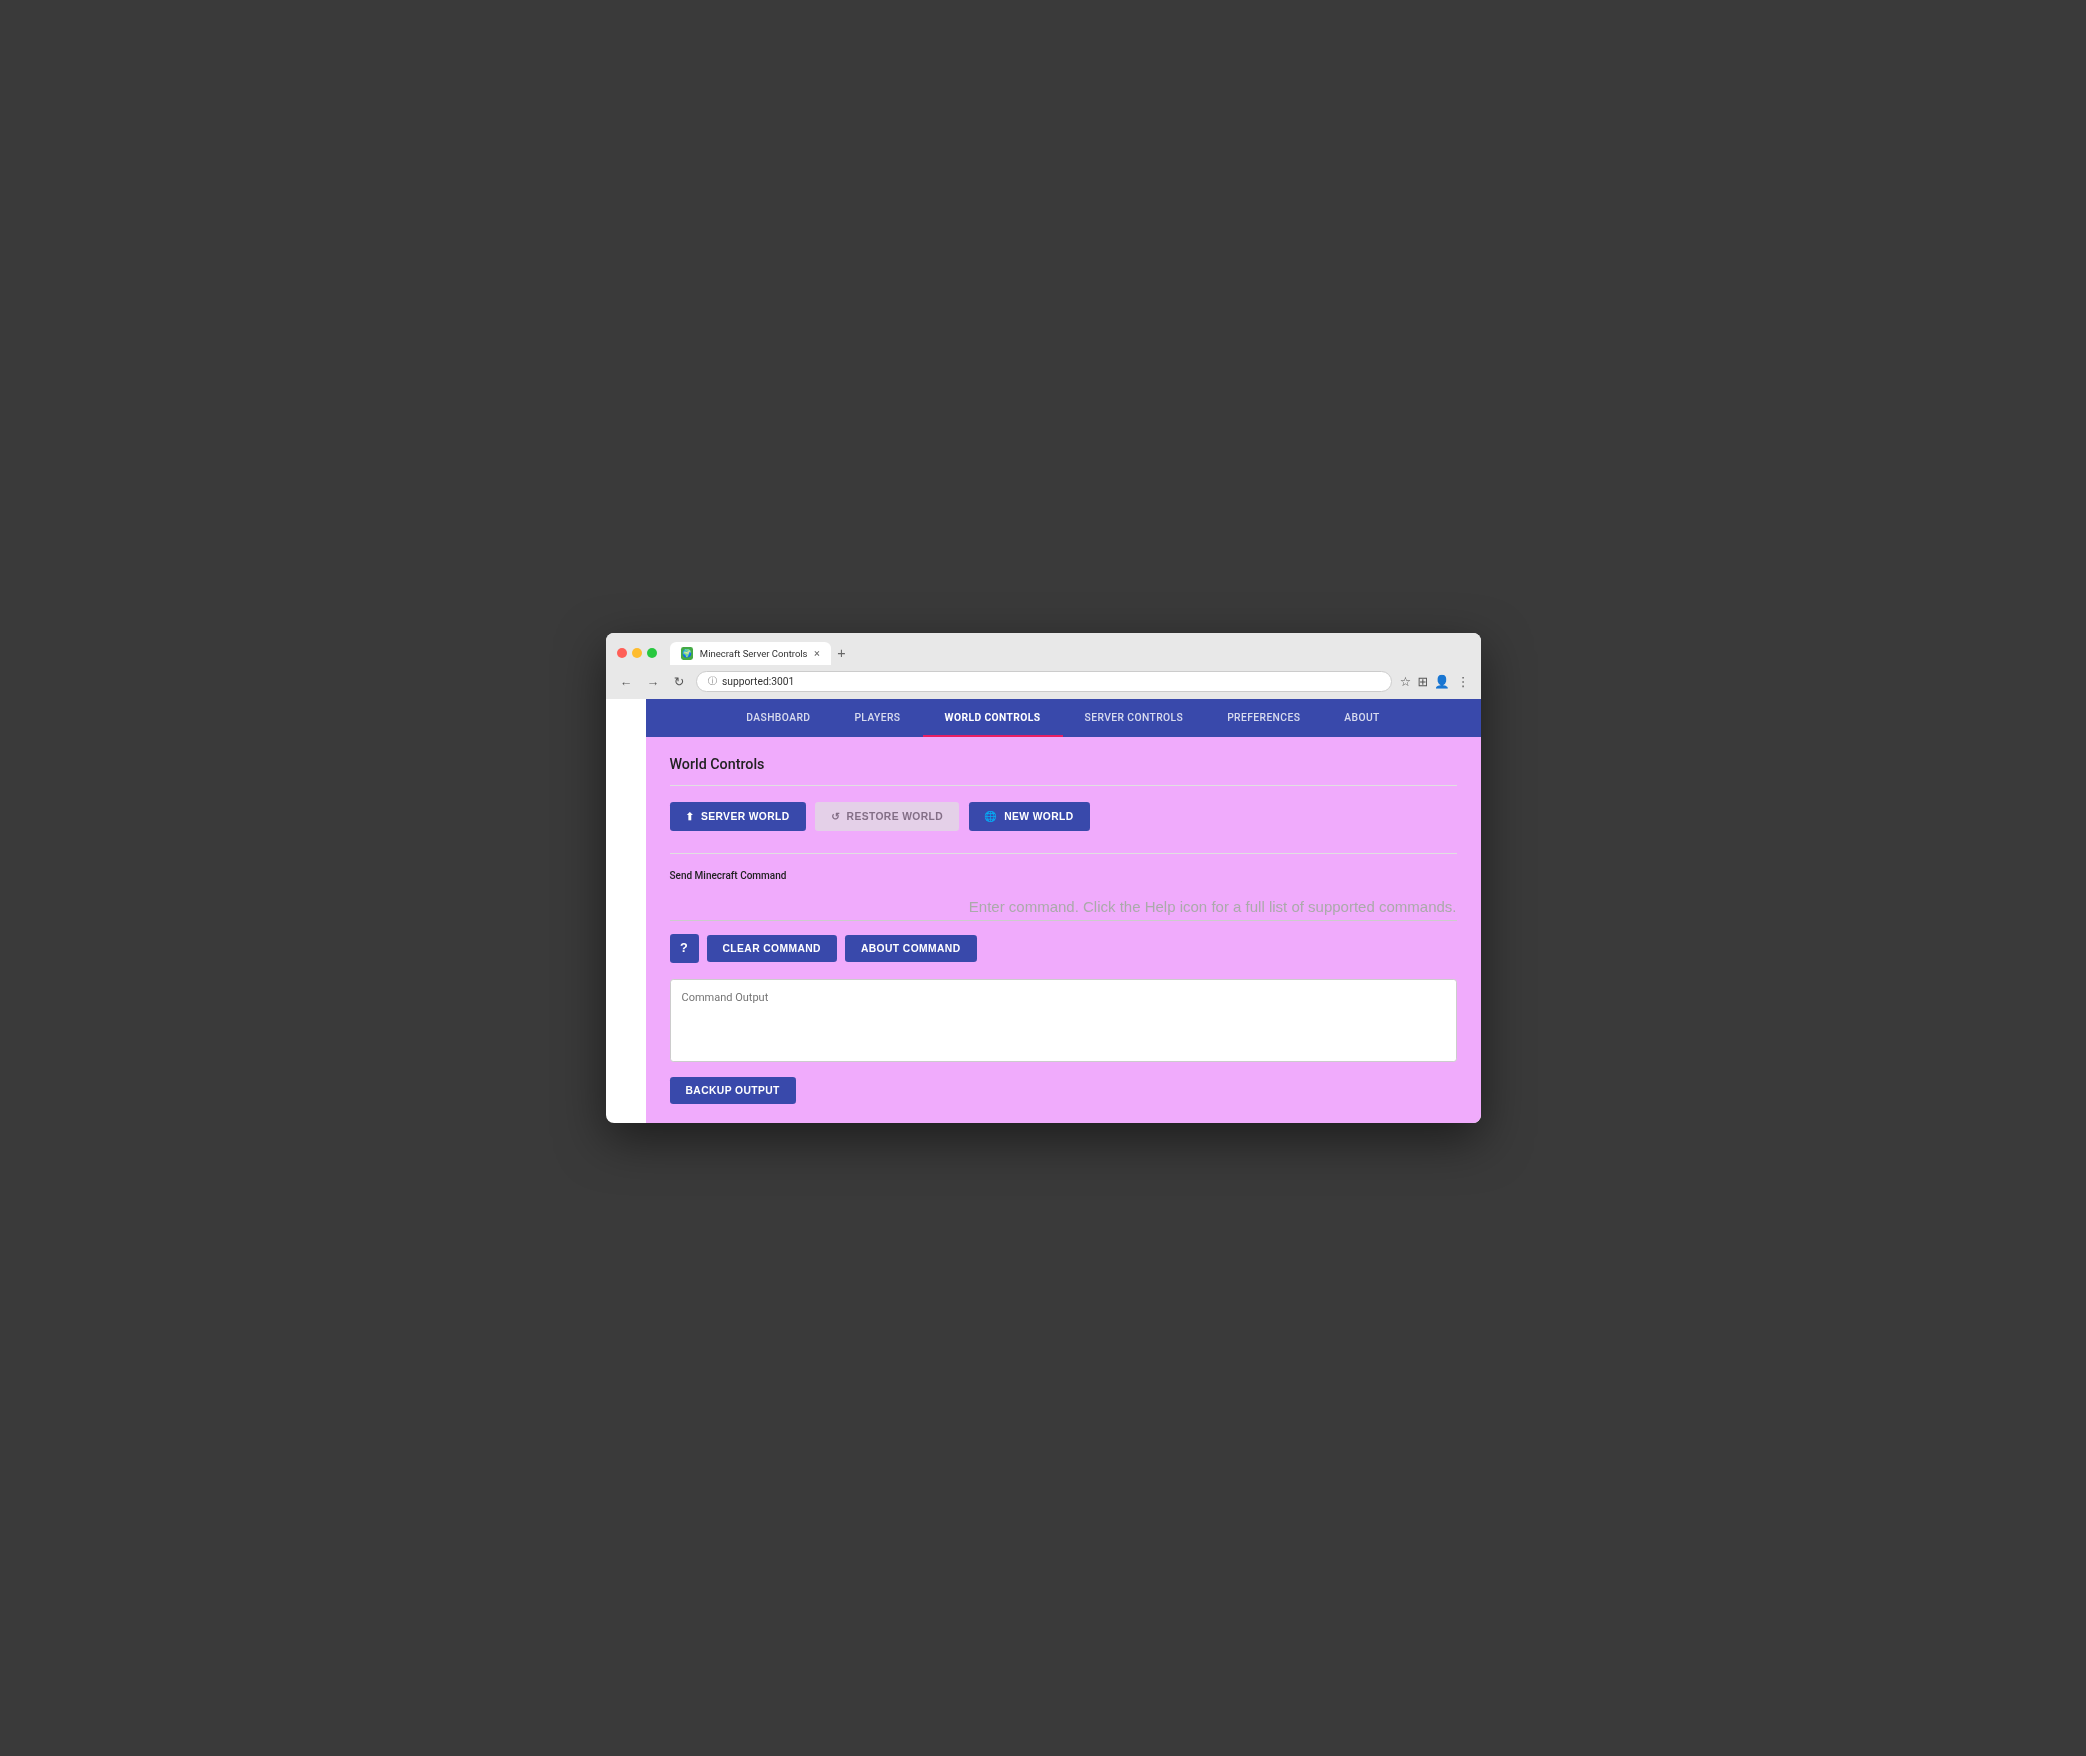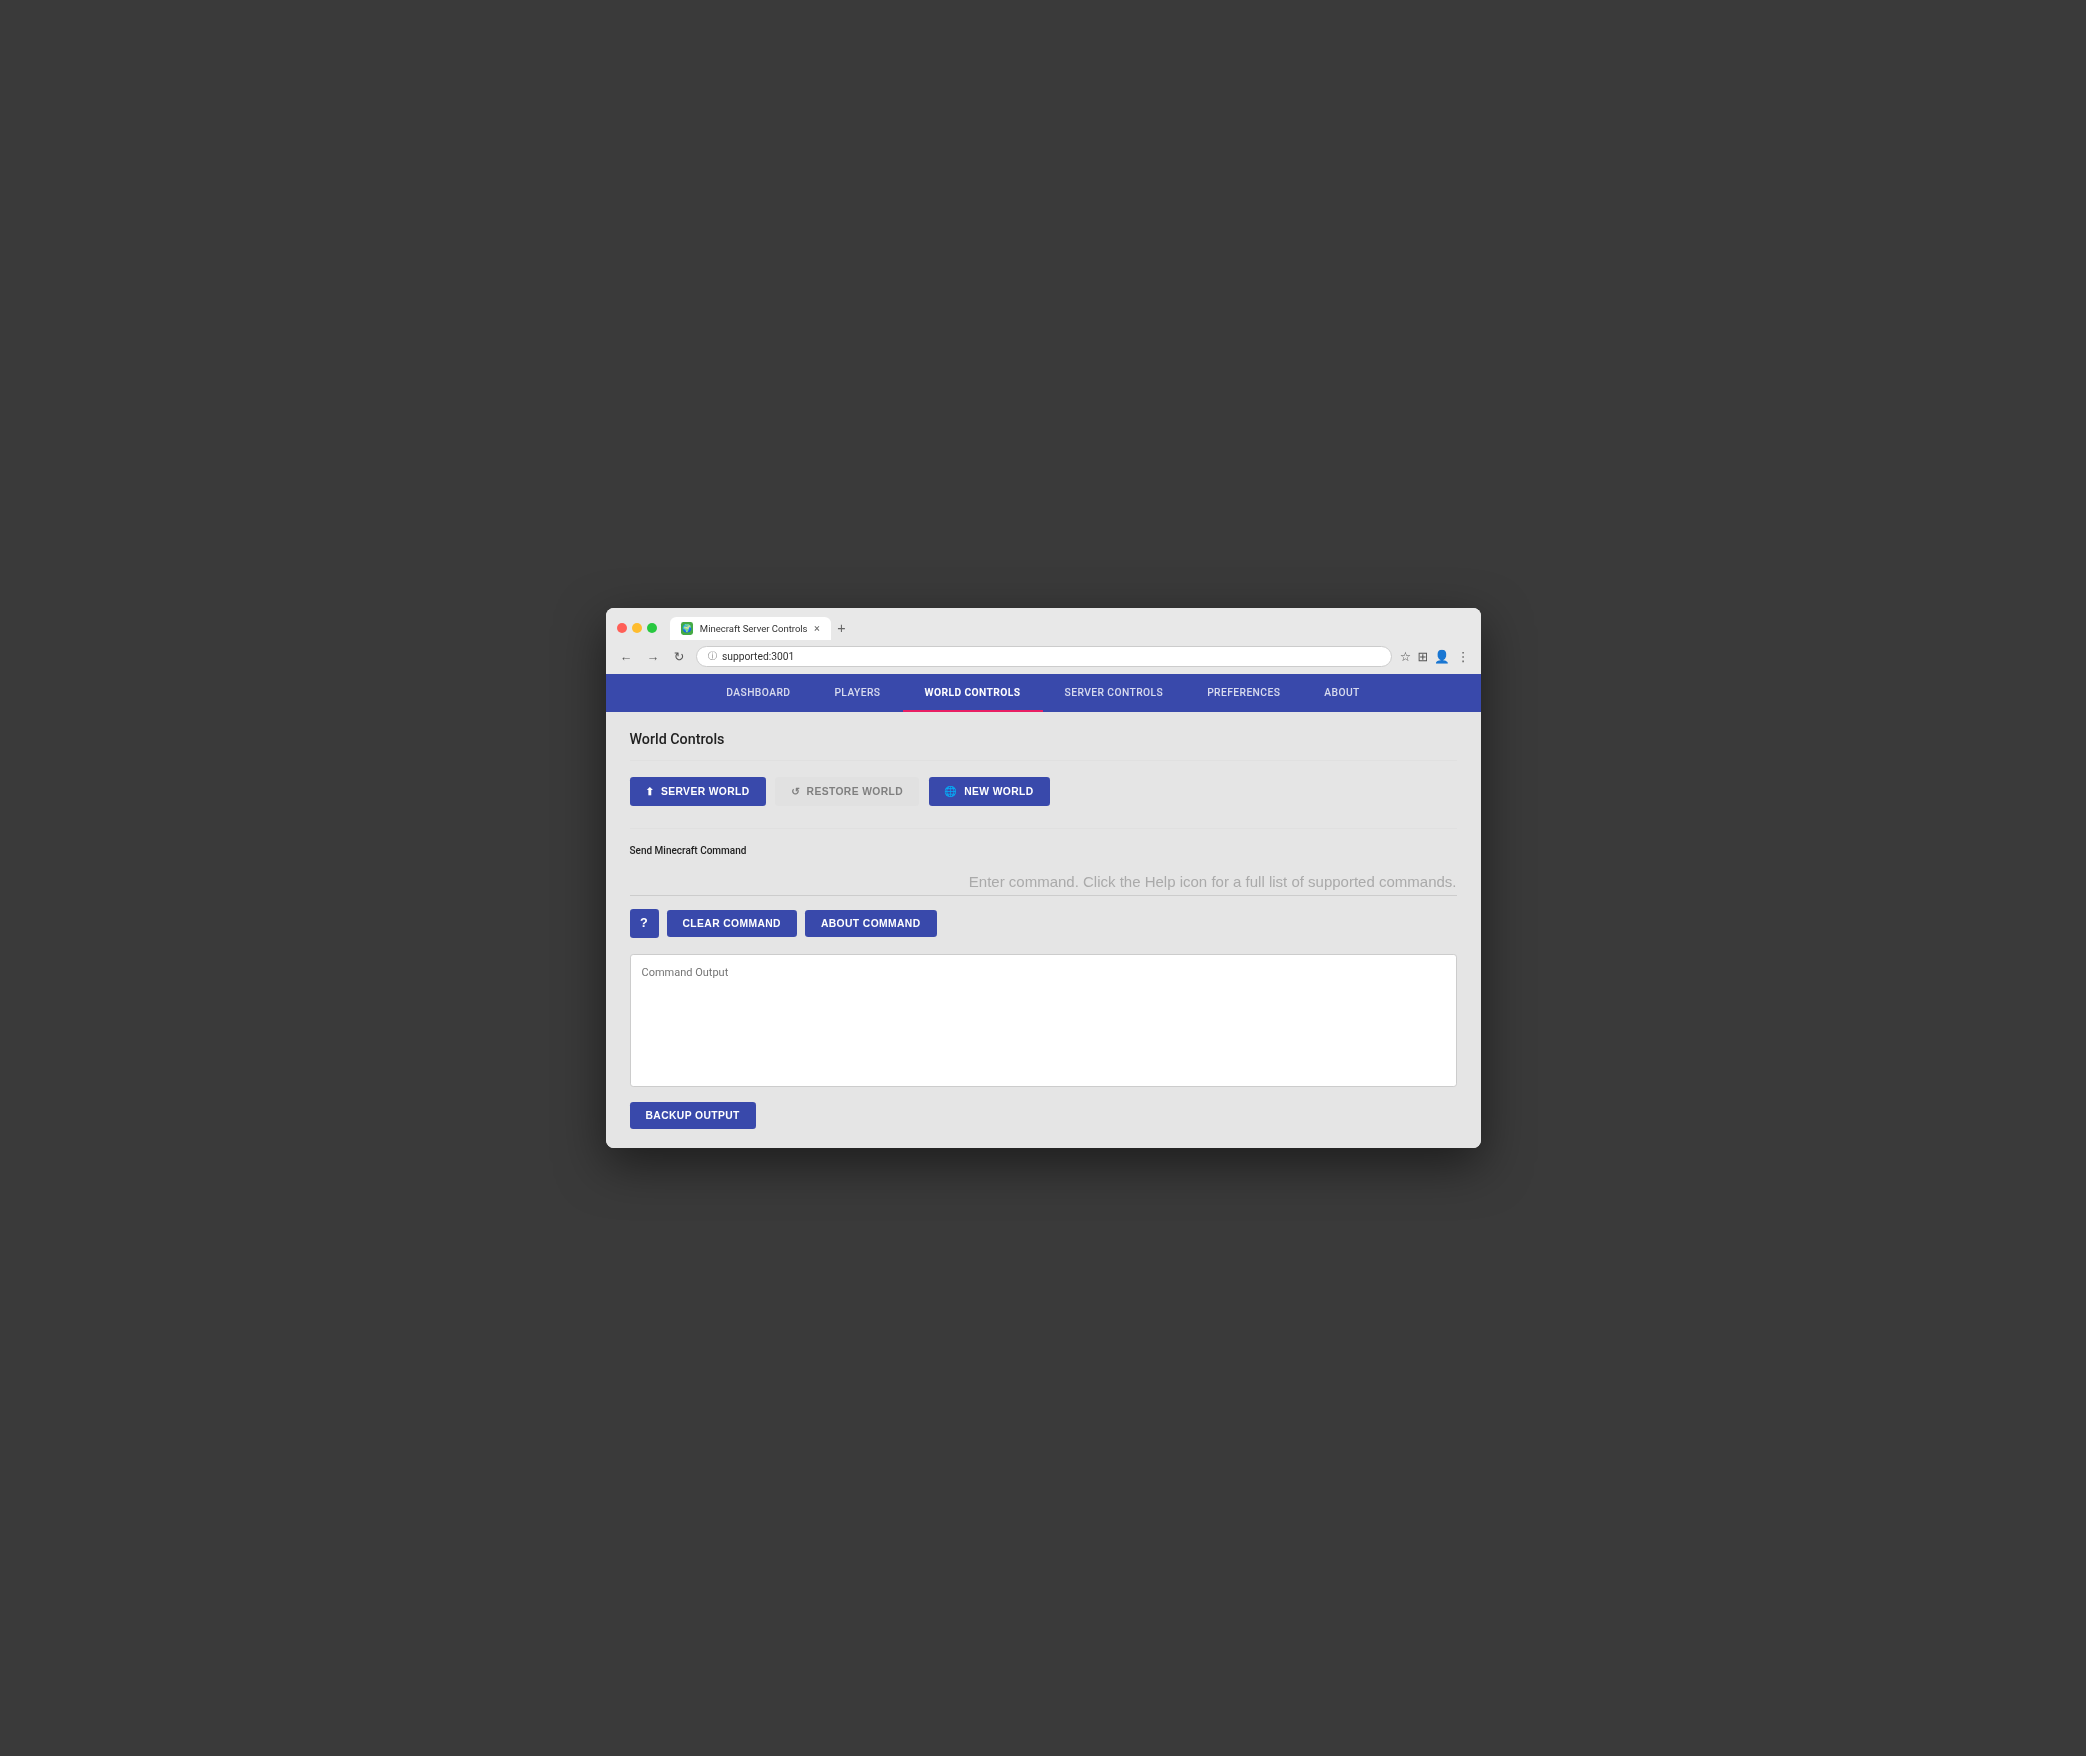--- a/index.html
+++ b/index.html
@@ -122,21 +122,21 @@
       align-items: center;
     }
     .toolbar-icon-btn {
       background: none;
       border: none;
       font-size: 12.7px;
       color: #555;
       cursor: pointer;
     }
     
-    .app-content { background: #e5e5e5; }
+    .app-content { background: #f0abfc; margin-left: 40px; }
     
     .nav-bar {
       background: #3949ab;
       display: flex;
       align-items: center;
       justify-content: center;
     }
     .nav-item {
       color: rgba(255,255,255,0.8);
       padding: 12.7px 22px;
@@ -243,21 +243,21 @@
       font-weight: 700;
       display: flex;
       align-items: center;
       justify-content: center;
     }
     .output-area {
       width: 100%;
       border: 0.8px solid #ccc;
       border-radius: 3.2px;
       padding: 11px;
-      height: 133px;
+      height: 83px;
       font-size: 11px;
       color: #aaa;
       font-family: inherit;
       resize: none;
       outline: none;
       margin-bottom: 12.7px;
     }
   </style>
 </head>
 <body>

